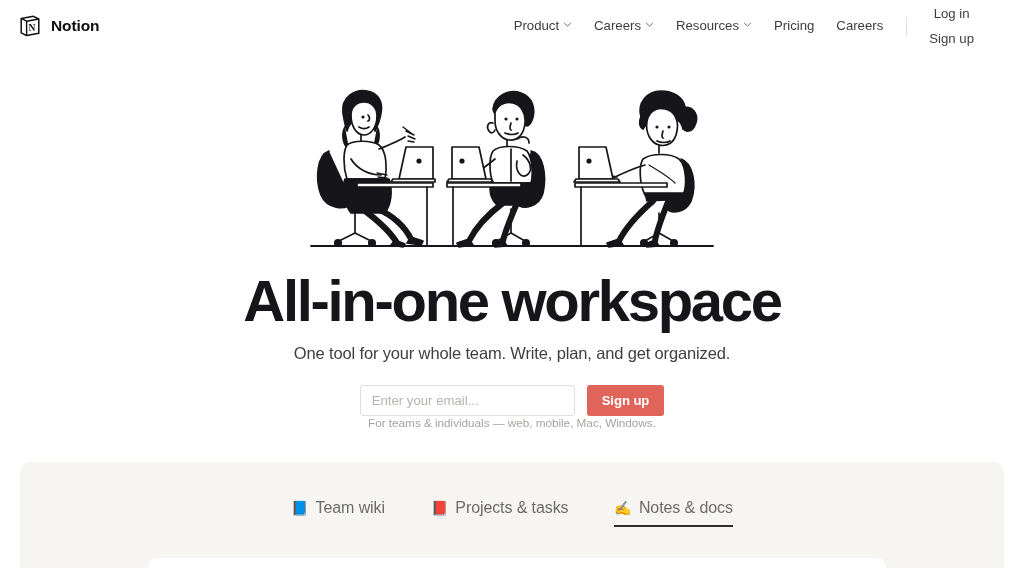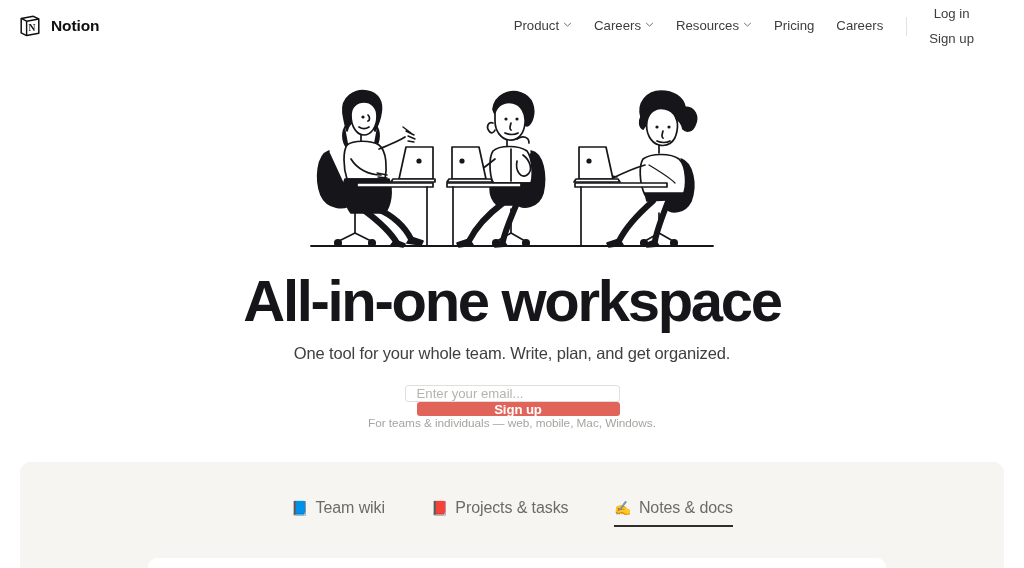--- a/index.html
+++ b/index.html
@@ -143,21 +143,20 @@
     margin-top: 13px;
     letter-spacing: -0.15px;
     text-align: center;
   }
 
   .signup-form {
     display: flex;
     align-items: stretch;
     margin-top: 22px;
     height: 31px;
-    flex-direction: column;
   }
 
   .email-input {
     width: 215px;
     height: 31px;
     border: 1px solid #e0dfdc;
     border-radius: 3px;
     background: #ffffff;
     padding: 0 11px;
     font-size: 13.2px;

